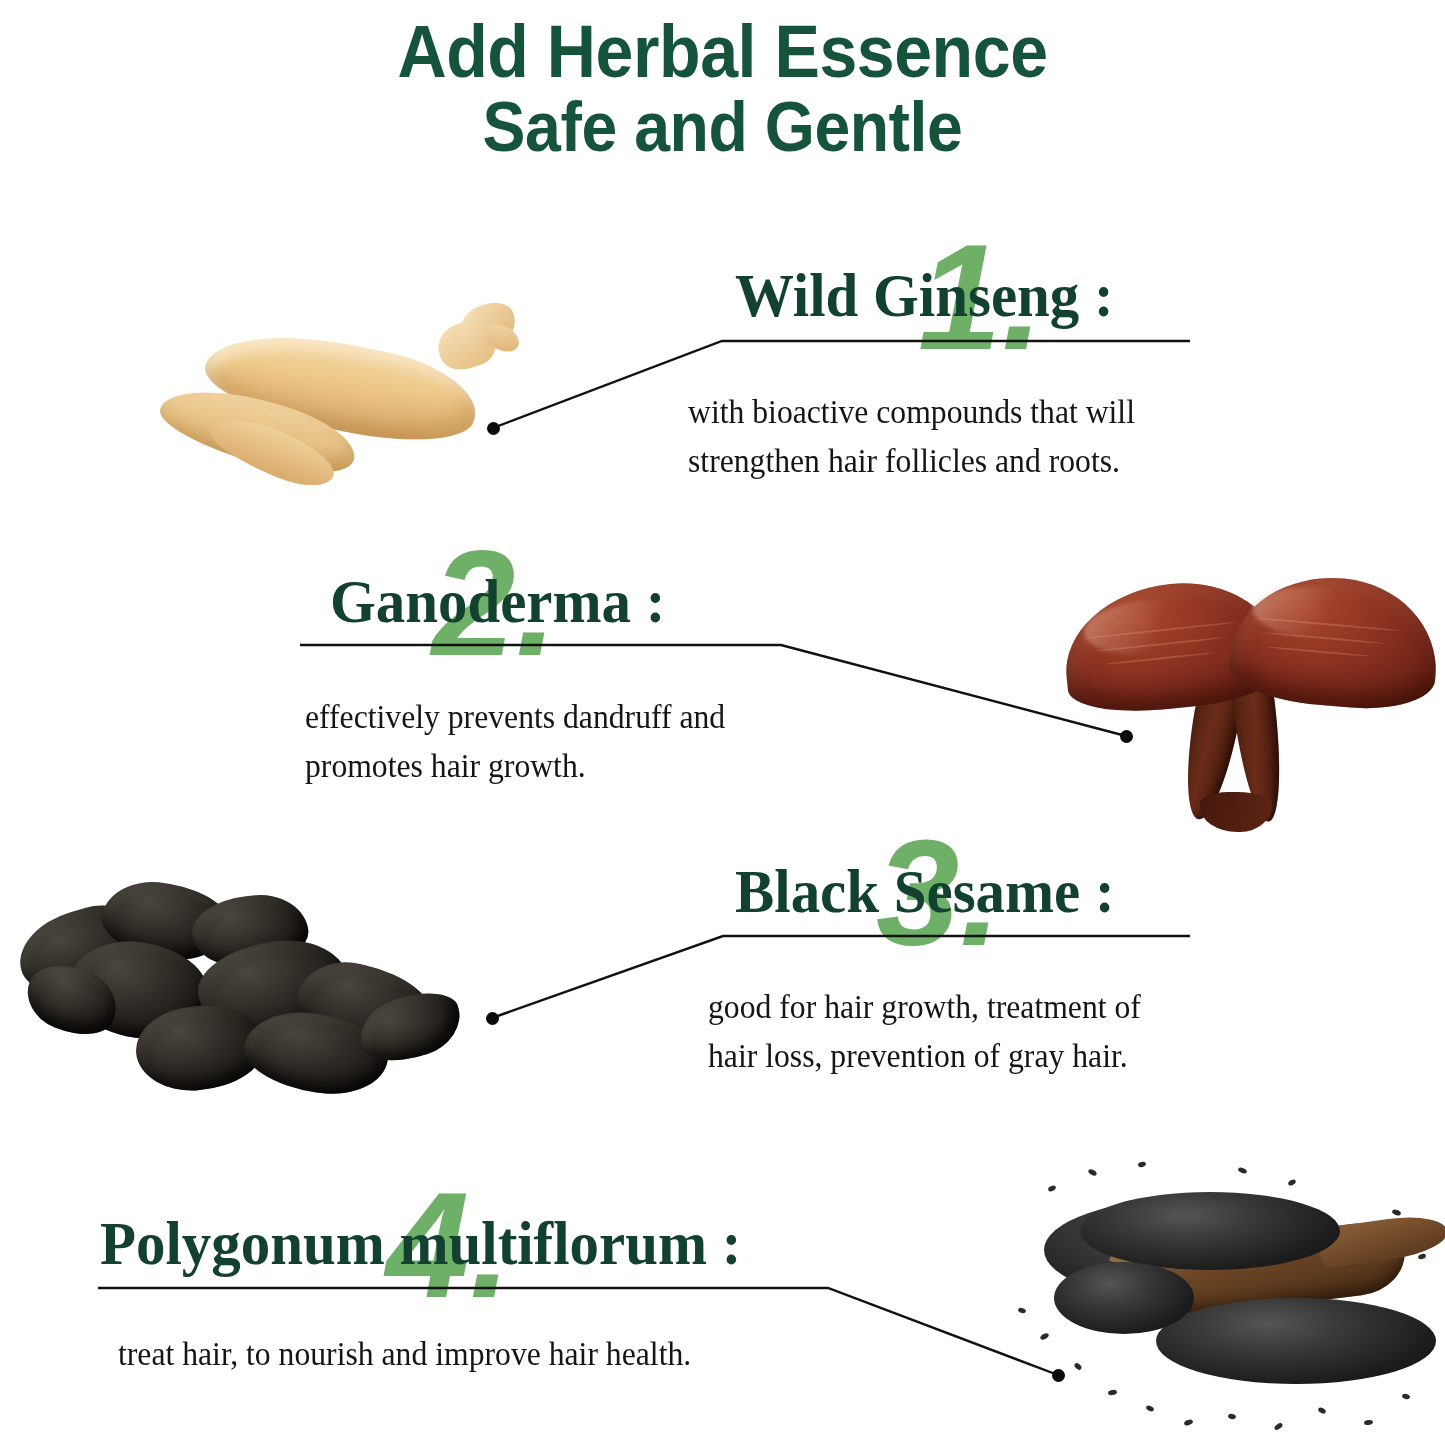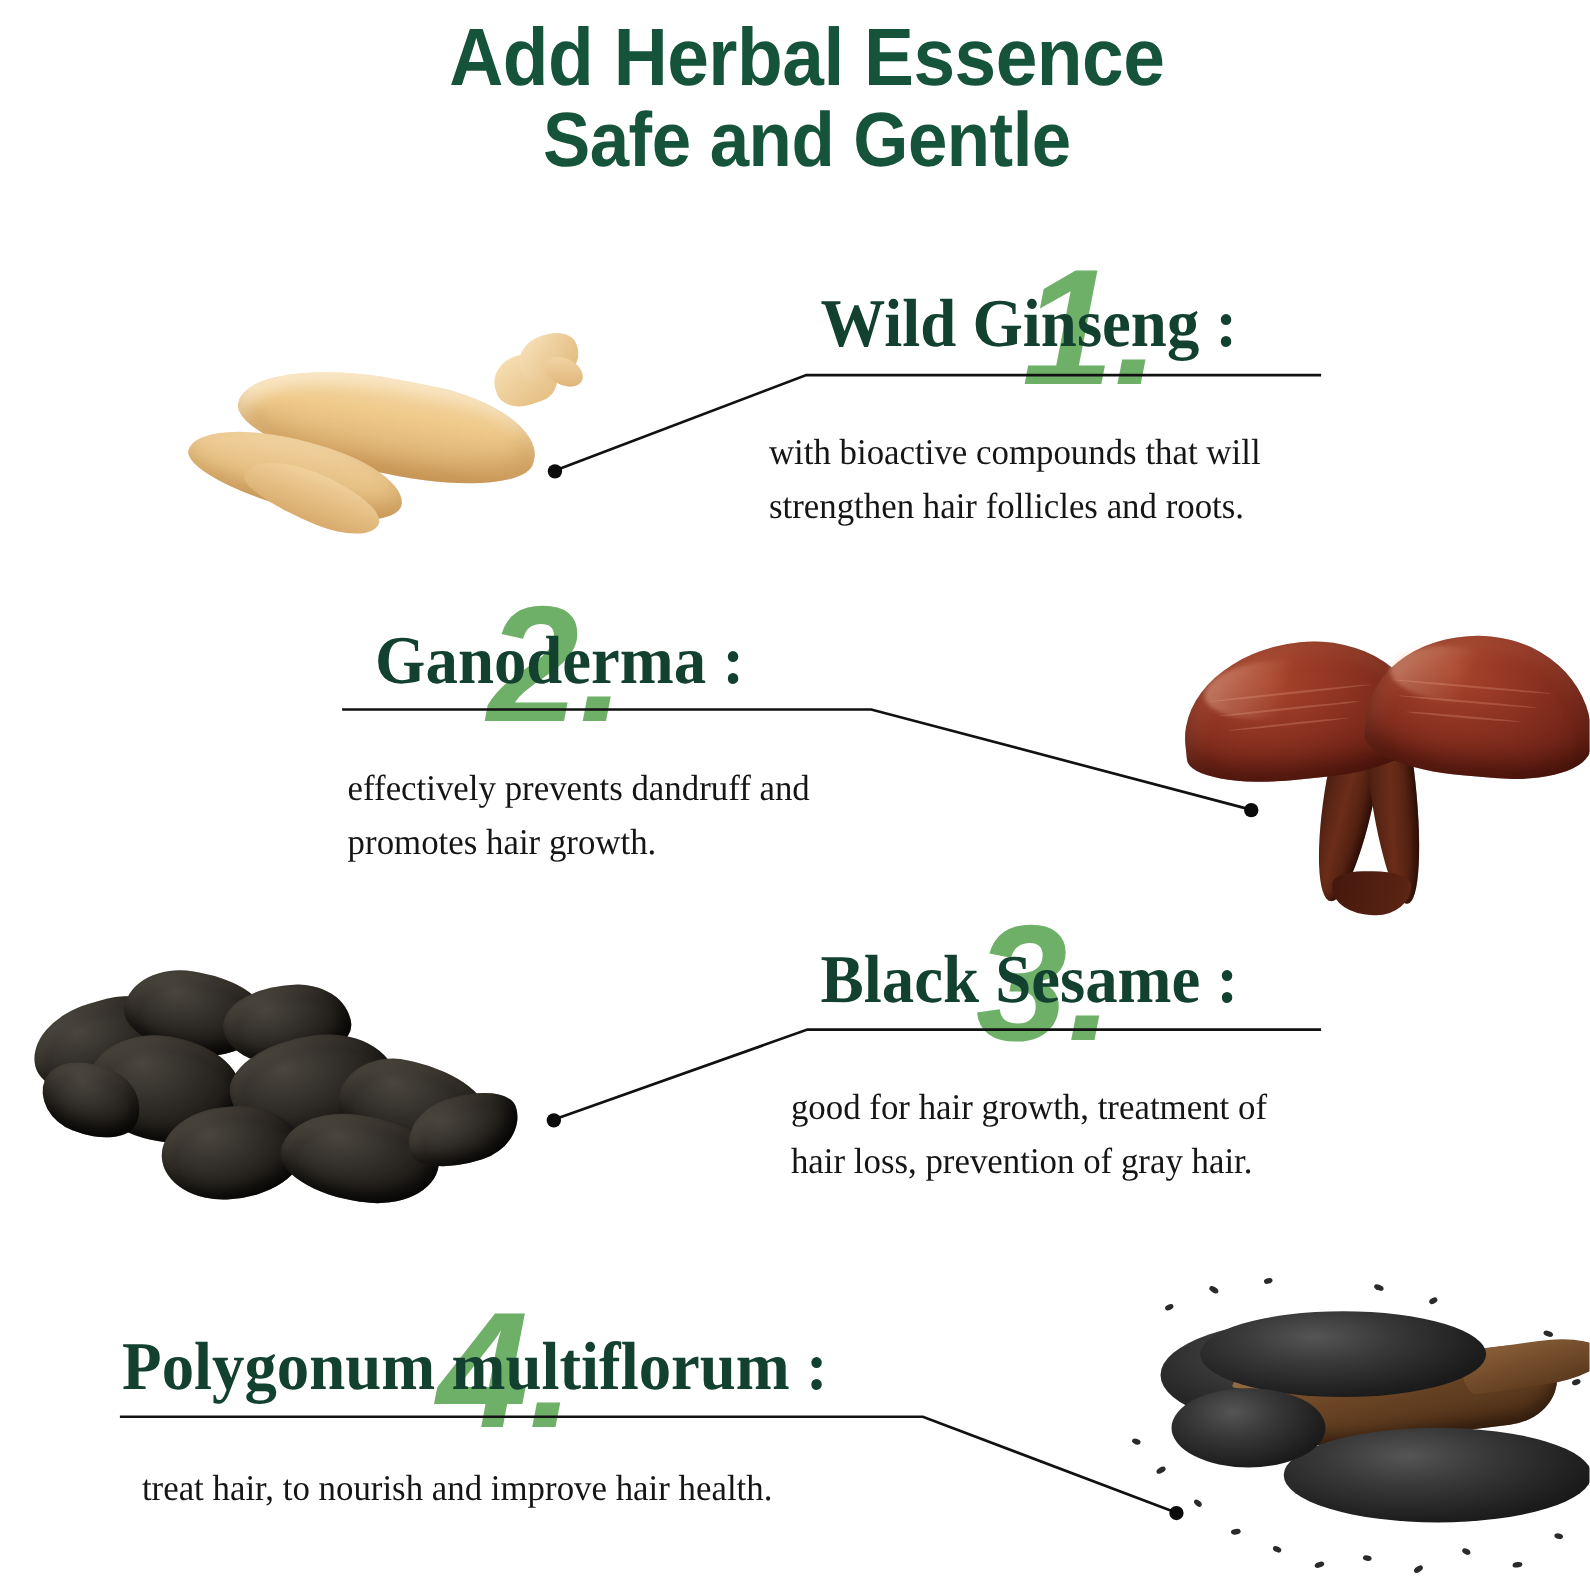--- a/index.html
+++ b/index.html
@@ -1,21 +1,21 @@
 <!DOCTYPE html>
 <html><head>
 <meta charset="utf-8">
 <style>
   html,body{margin:0;padding:0;background:#ffffff;}
   body{
     width:1445px;height:1445px;position:relative;overflow:hidden;
     font-family:"Liberation Serif","DejaVu Serif",serif;
     background:#ffffff;
   }
-  .stage{position:absolute;inset:0;margin-left:11px;}
+  .stage{position:absolute;inset:0;}
 
   
   .title{
     position:absolute;left:0;top:14px;width:1445px;text-align:center;
     font-family:"Liberation Sans","DejaVu Sans",sans-serif;
     font-weight:bold;color:#15543a;line-height:1.04;
     letter-spacing:-0.5px;
   }
   .title .l1{display:block;font-size:74px;transform:scaleX(.92);}
   .title .l2{display:block;font-size:70px;transform:scaleX(.92);}

